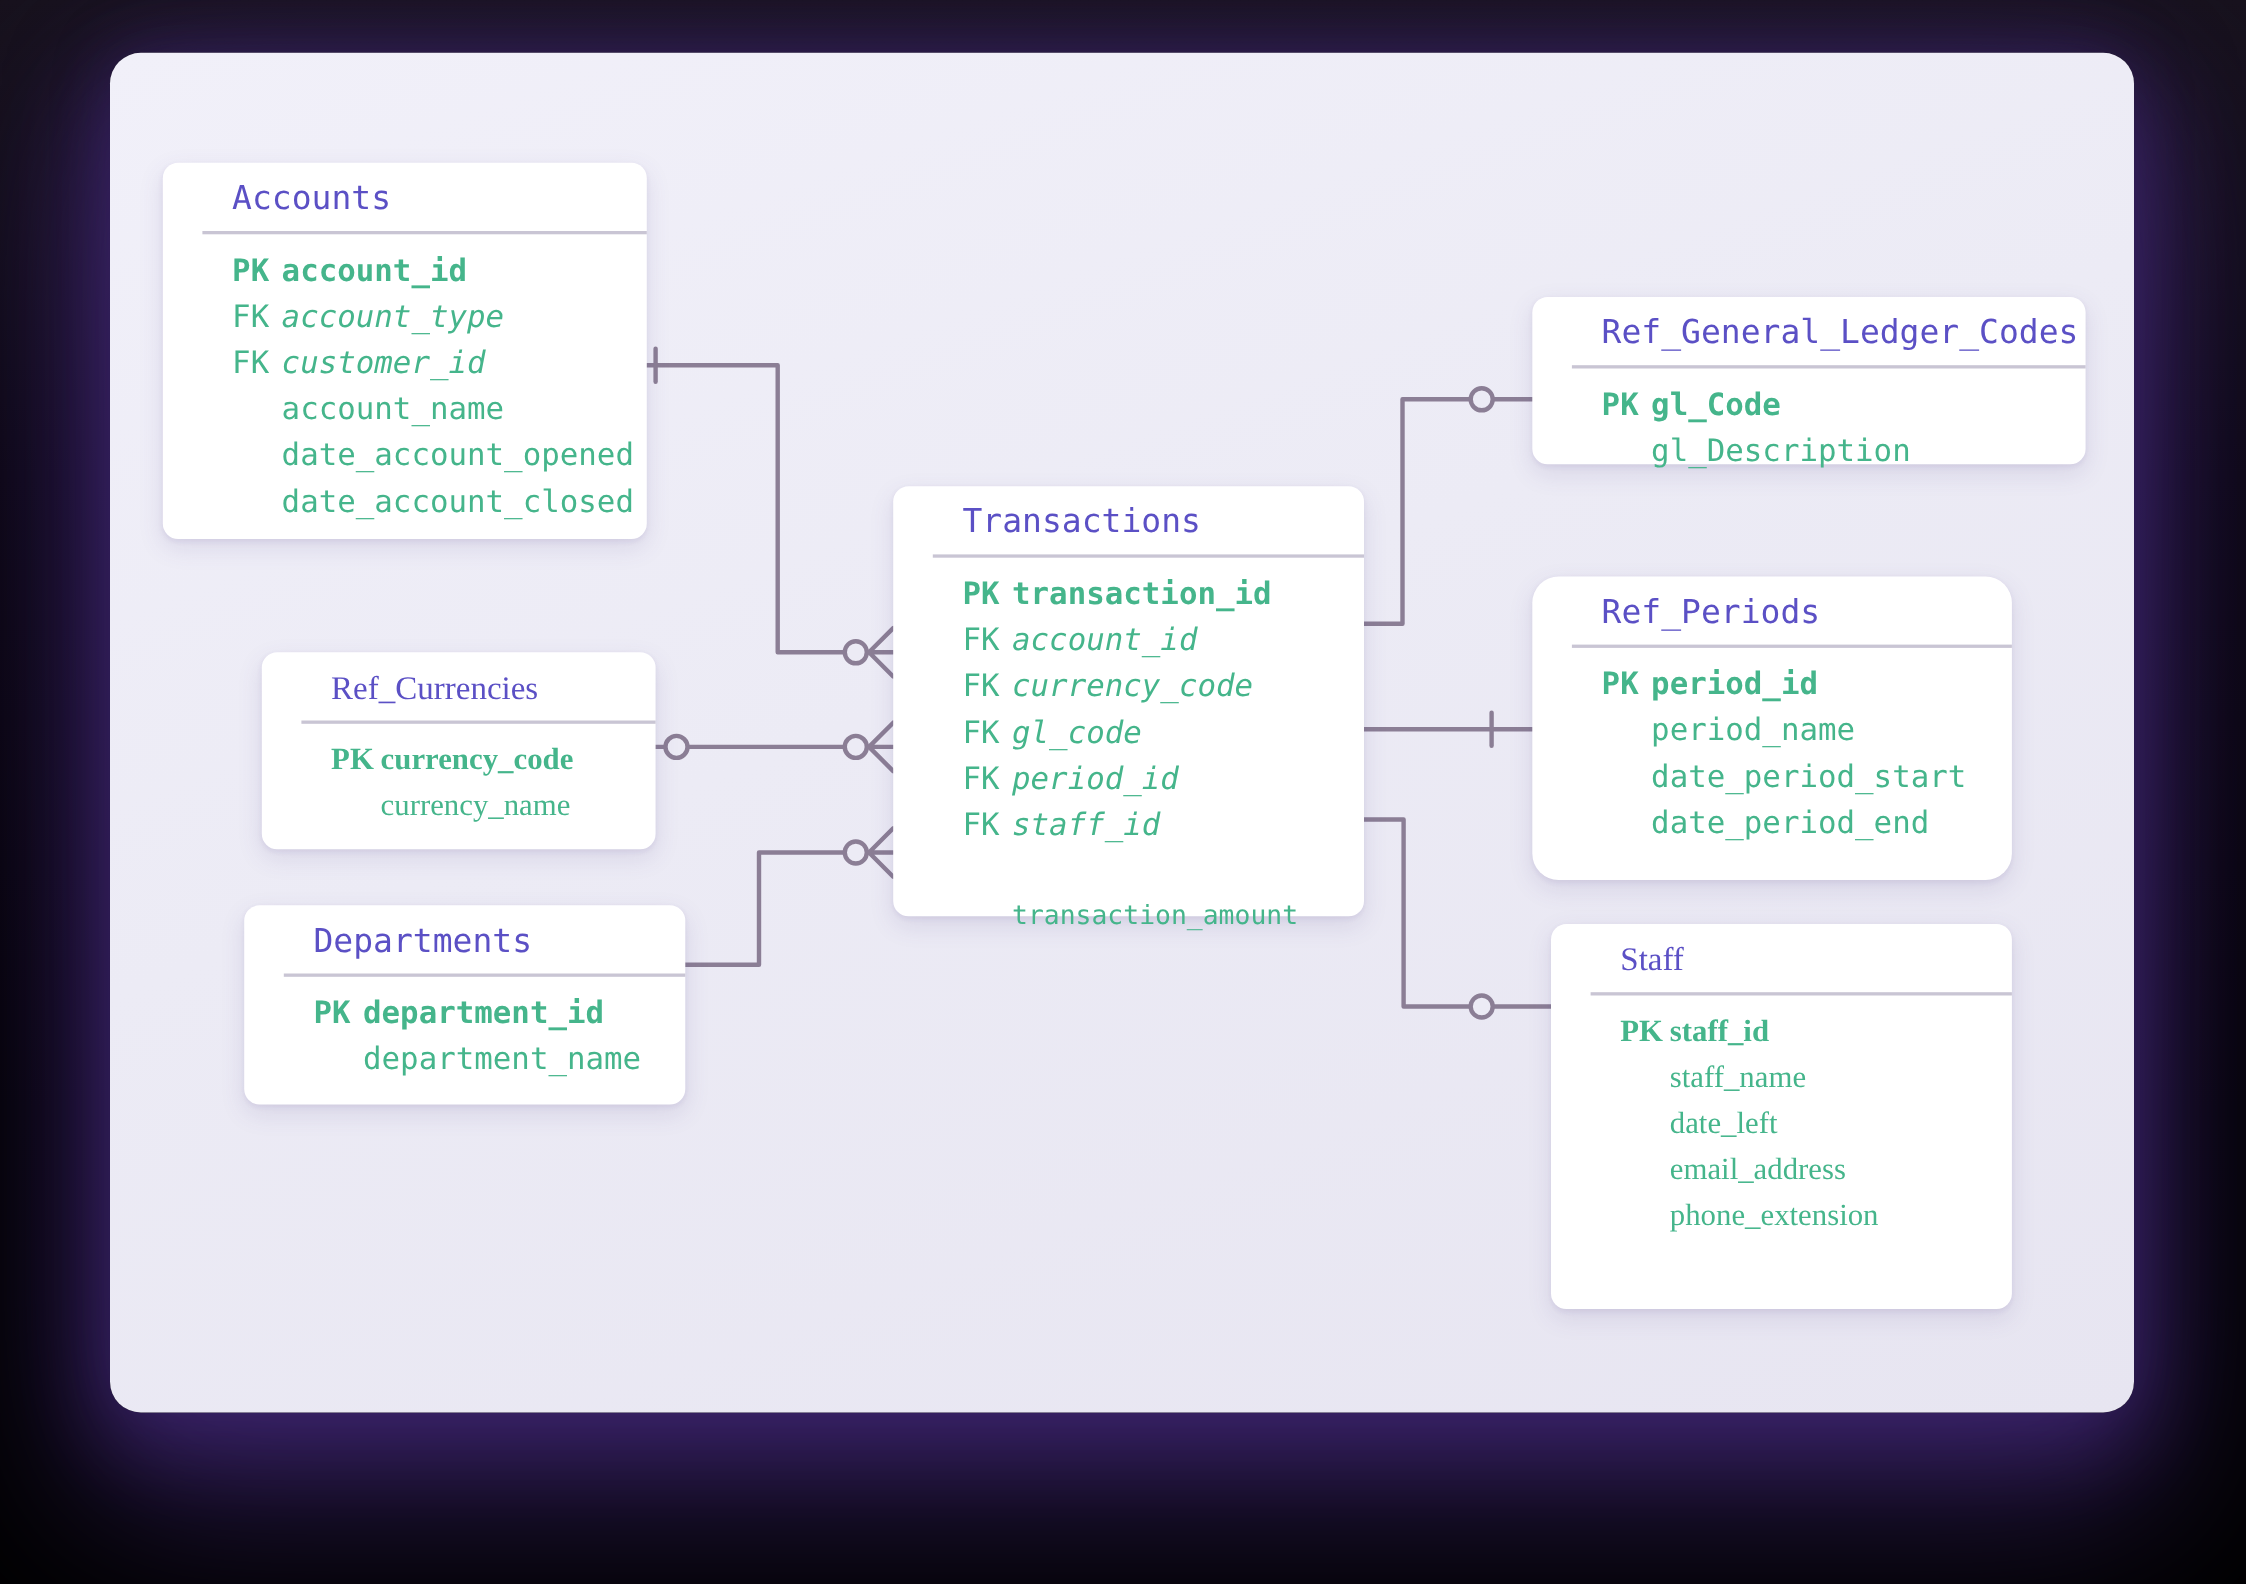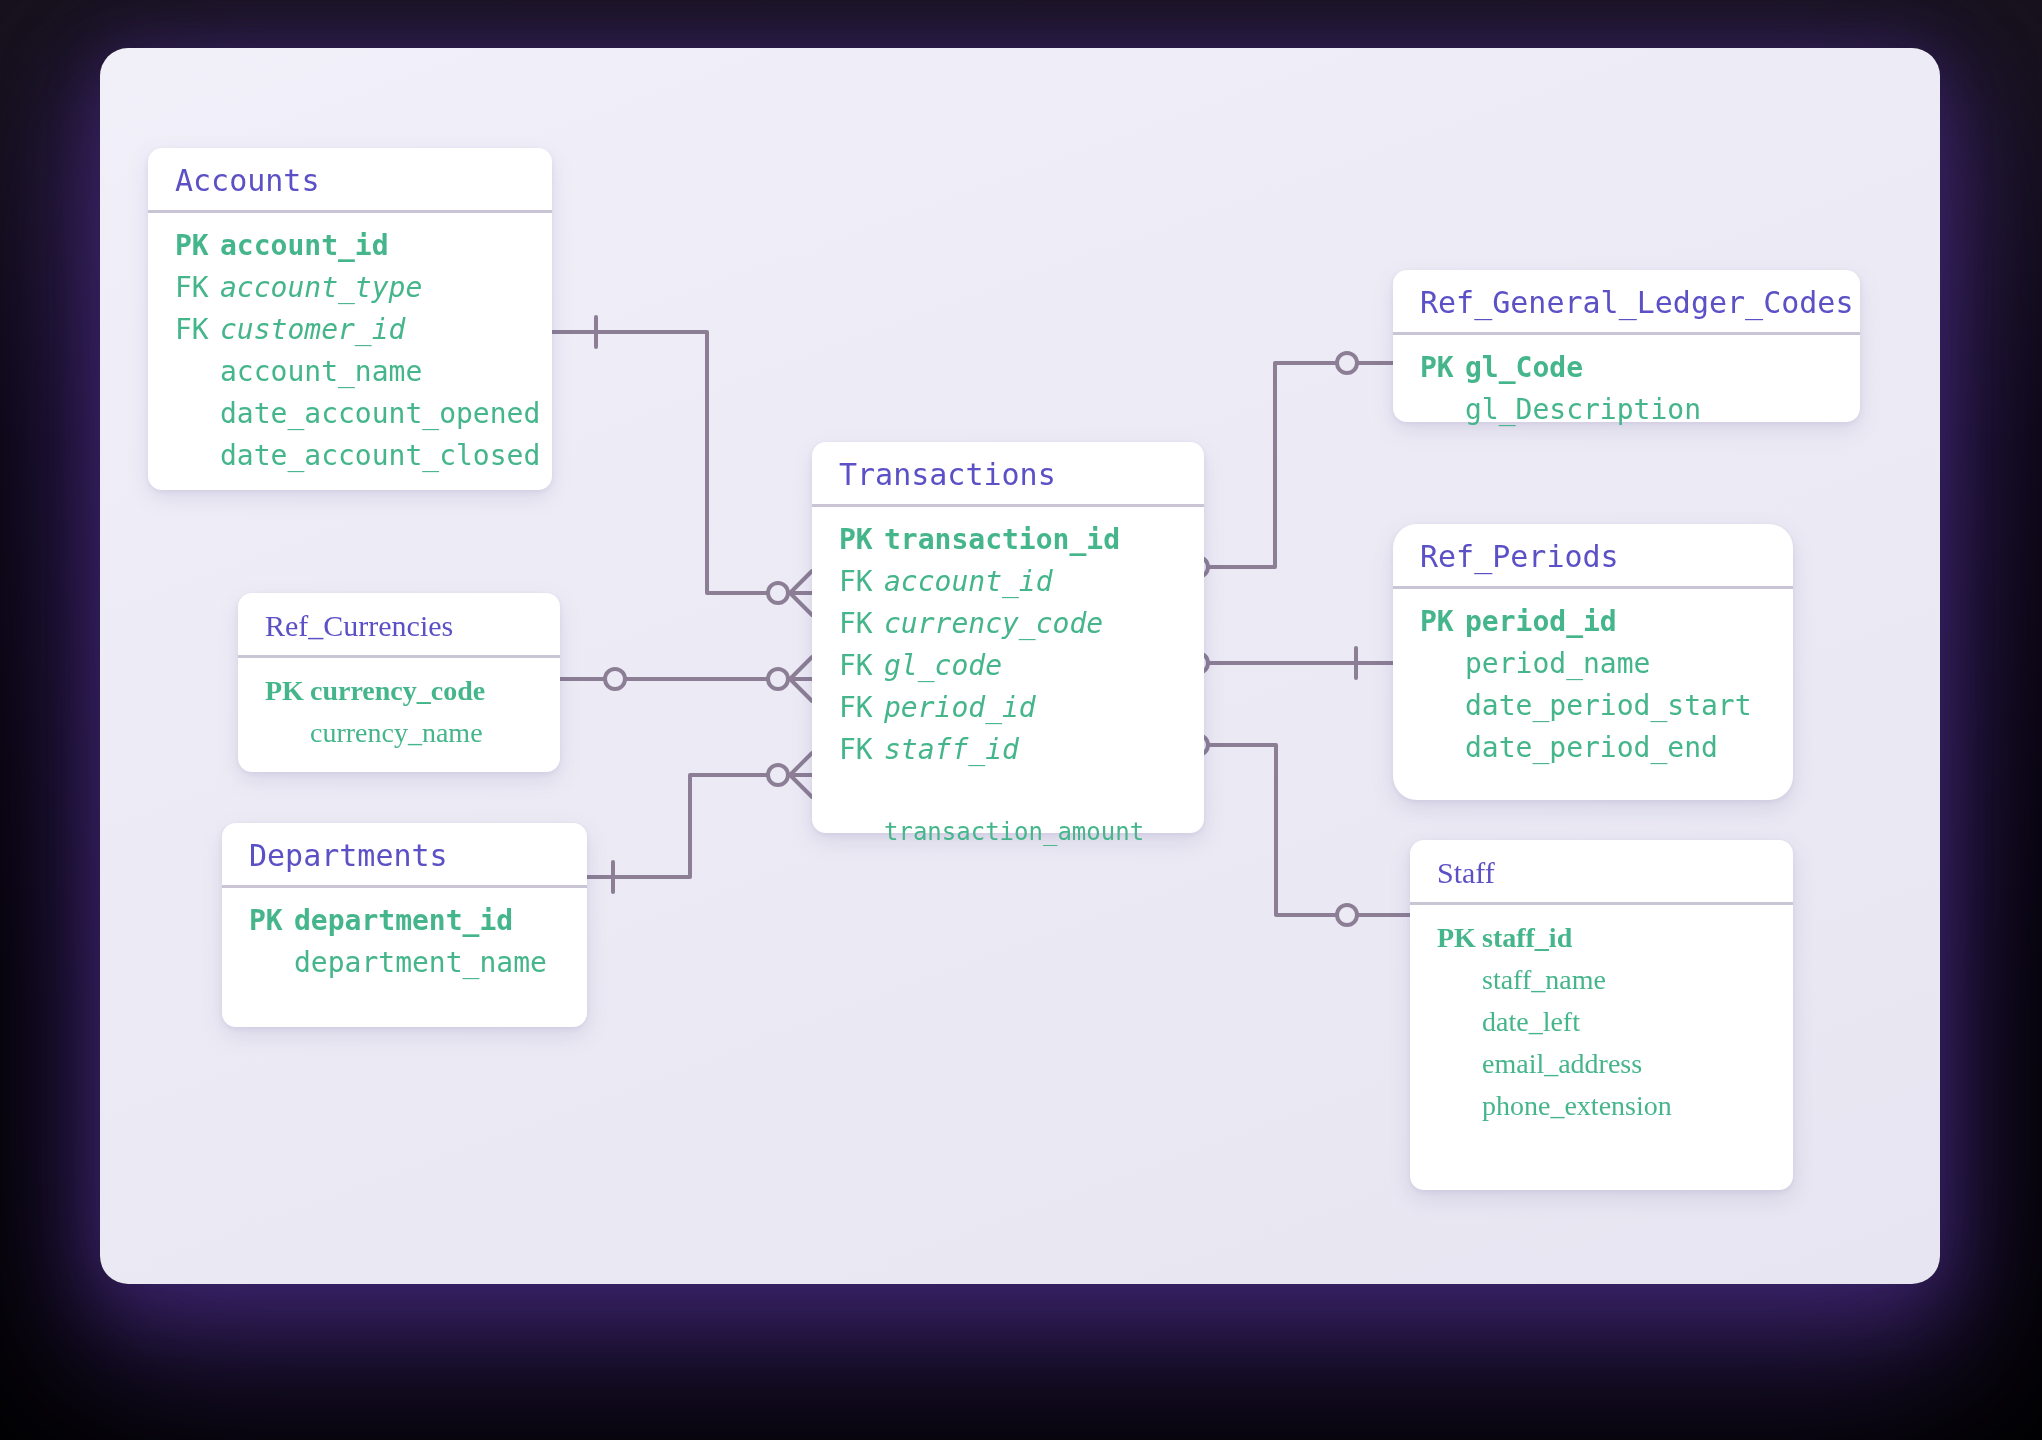--- a/index.html
+++ b/index.html
@@ -16,37 +16,38 @@
     background:linear-gradient(160deg,#f1f0f9 0%,#ecebf5 45%,#e7e5f1 100%);
     box-shadow:
       0 60px 160px 30px rgba(88,56,160,0.45),
       0 24px 80px 10px rgba(60,34,110,0.60),
       0 -8px 50px rgba(46,34,80,0.35);
   }
   .conn{ position:absolute; left:0; top:0; width:1840px; height:1236px; }
   .table-card{
     position:absolute; background:#ffffff; border-radius:14px;
     box-shadow:0 8px 22px rgba(88,70,140,0.13), 0 2px 5px rgba(88,70,140,0.08);
+    padding-left:36px;
   }
   .table-title{
     height:62px; line-height:66px; padding-left:27px;
     color:#5b50c5; font-size:30px; font-weight:500;
     white-space:nowrap; overflow:hidden;
   }
   .divider{ height:3px; background:#c9c5d4; width:100%; }
   .rows{ padding-top:12px; }
   .row{ height:42px; line-height:42px; padding-left:27px; white-space:nowrap; font-size:28px; color:#45b58b; }
   .row .field-key{ display:inline-block; width:45px; font-style:normal; }
   .row.pk{ font-weight:bold; }
   .row.fk{ font-style:italic; }
   .row.small{ font-size:24px;margin-top:40px; }
   
   .t-accounts   { left:48px;   top:100px; width:404px; height:342px; }
   .t-currencies { left:138px;  top:545px; width:322px; height:179px;font-family:Liberation Serif, serif; }
-  .t-departments{ left:122px;  top:775px; width:365px; height:204px; }
+  .t-departments{ left:122px;  top:775px; width:365px; height:181px; }
   .t-transactions{left:712px;  top:394px; width:392px; height:391px; }
   .t-glc        { left:1293px; top:222px; width:467px; height:152px; }
   .t-periods    { left:1293px; top:476px; width:400px; height:276px;border-radius:24px; }
   .t-staff      { left:1310px; top:792px; width:383px; height:350px;font-family:Liberation Serif, serif; }
 </style>
 </head>
 <body>
 
 <div class="stage">
 

